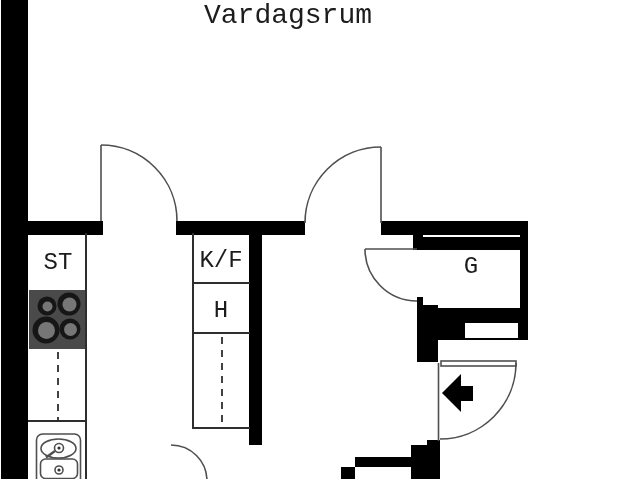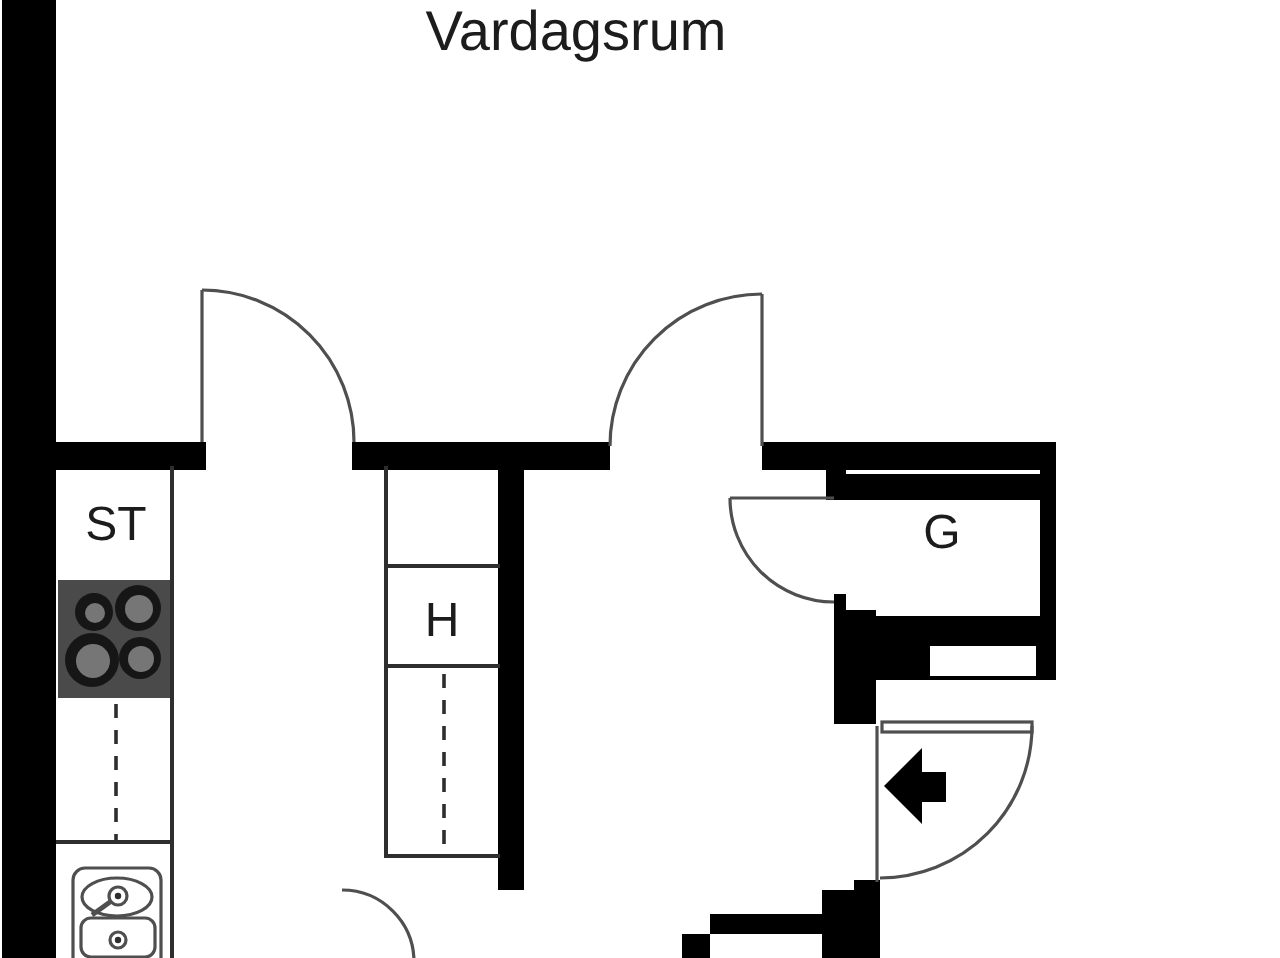--- a/index.html
+++ b/index.html
@@ -1,18 +1,18 @@
 <!DOCTYPE html>
 <html style="--wall: #000000; --bg: #ffffff; --thin: #2e2e2e; --line: #4f4f4f; --text: #1c1c1c; --stove: #4a4a4a; --ring: #161616; --burner: #767676;"><head>
 <meta charset="utf-8">
 <style>
   html,body{margin:0;padding:0;background:#fff;}
   #plan{
     position:relative;width:528px;height:479px;background:var(--bg,#fff);
-    overflow:hidden;font-family:Liberation Sans, sans-serif;
+    overflow:hidden;font-family:Liberation Mono, monospace;
   }
   .wall{position:absolute;background:var(--wall,#000);}
   .notch{position:absolute;background:var(--bg,#fff);}
   .tline{position:absolute;background:var(--thin,#2e2e2e);}
   .label{
     position:absolute;transform:translate(-50%,-50%);
     color:var(--text,#1c1c1c);font-size:24px;line-height:1;white-space:nowrap;
   }
   .title{font-size:28px;}
   #stove{position:absolute;left:29px;top:290px;width:56px;height:59px;background:var(--stove,#4a4a4a);}
@@ -103,16 +103,17 @@
       <line class="sinkline" x1="55" y1="451" x2="46" y2="457.5" style="stroke-width:2.4px"></line>
       <circle class="sinkline" cx="59" cy="470" r="4"></circle>
       <circle class="sinkdot" cx="59" cy="470" r="1.6"></circle>
     </g>
 
     <polygon class="arrow" points="442,393 461,374 461,386 473,386 473,401 461,401 461,412"></polygon>
   </svg>
 
   <div class="label title" style="left:288px;top:16px;">Vardagsrum</div>
   <div class="label" style="left:58px;top:263px;">ST</div>
+  <div class="label" style="left:221px;top:261px;">K/F</div>
   <div class="label" style="left:221px;top:311px;">H</div>
   <div class="label" style="left:471px;top:267px;">G</div>
 
 </div>
 
 </body></html>

